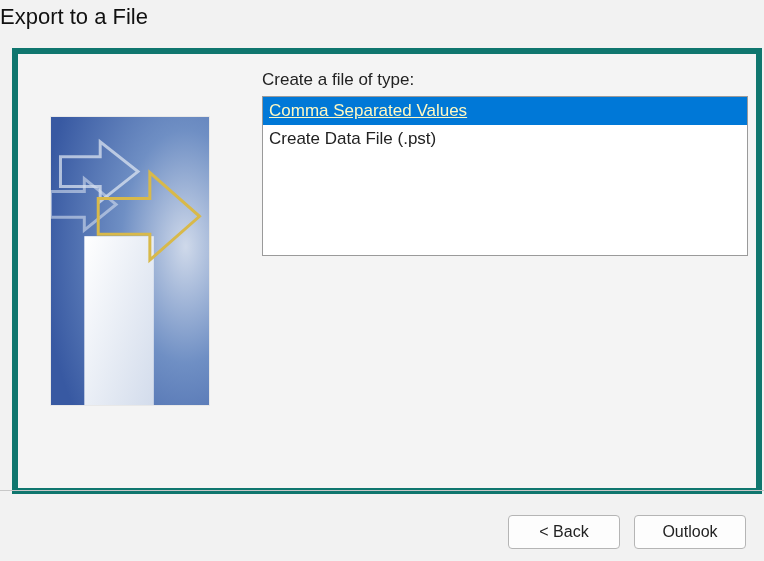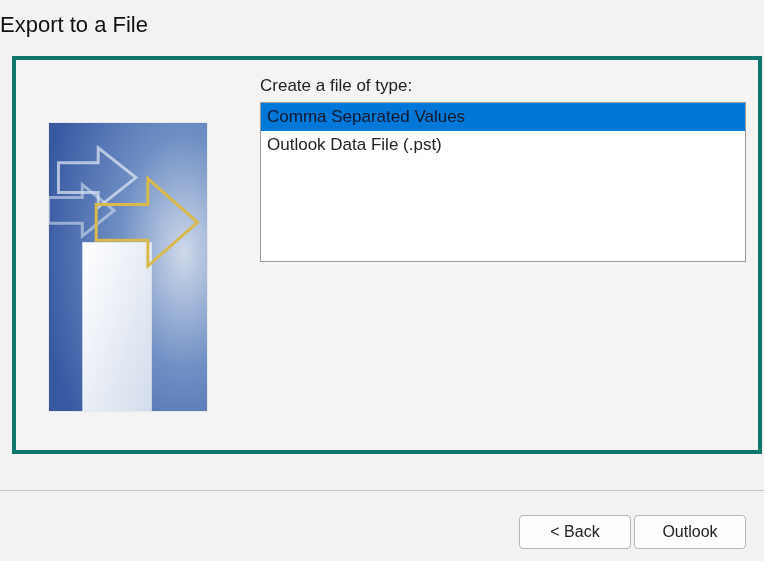--- a/index.html
+++ b/index.html
@@ -14,27 +14,27 @@
       background: #f2f2f2;
       width: 764px;
       height: 561px;
       overflow: hidden;
       position: relative;
     }
     .dialog-title {
       font-size: 22px;
       font-weight: 400;
       color: #111;
-      padding: 12px 0 18px 0;
+      padding: 4px 0 18px 0;
     }
     .content-area {
       position: relative;
-      height: 398px;
+      height: 446px;
       background: #f4f4f4;
-      border: 4px solid #0f766e;
+      border: 6px solid #0f766e;
       margin-left: 12px;
       margin-right: 2px;
     }
     .wizard-image-frame {
       position: absolute;
       left: 32px;
       top: 62px;
       width: 160px;
       height: 290px;
       background: #fff;
@@ -66,36 +66,37 @@
     }
     .list-item {
       padding: 2px 6px;
       font-size: 17px;
       line-height: 24px;
       cursor: default;
       white-space: nowrap;
     }
     .list-item.selected {
       background: #0078d7;
-      color: #0f172a;
+      color: #fef9c3;
+      text-decoration: underline;
     }
     .separator {
       position: absolute;
       left: 0;
       right: 0;
       top: 490px;
       height: 0;
       border-top: 1px solid #c8c8c8;
     }
     .button-row {
       position: absolute;
       bottom: 12px;
       right: 18px;
       display: flex;
-      gap: 3px;
+      gap: 14px;
     }
     .btn {
       min-width: 112px;
       height: 34px;
       background: #fdfdfd;
       border: 1px solid #b5b5b5;
       border-radius: 4px;
       font-size: 16px;
       font-family: inherit;
       color: #222;
@@ -142,21 +143,21 @@
       <g fill="none" stroke="#d8b94a" stroke-width="3">
         <path d="M48 82 L100 82 L100 56 L150 100 L100 144 L100 118 L48 118 Z"></path>
       </g>
     </svg>
   </div>
 
   <div class="form-area">
     <label class="form-label">Create a file of type:</label>
     <div class="list-box">
       <div class="list-item selected">Comma Separated Values</div>
-      <div class="list-item">Outlook Data File (.pst)</div>
+      <div class="list-item">Create Data File (.pst)</div>
     </div>
   </div>
 
 </div>
 
 <div class="separator"></div>
 
 <div class="button-row">
   <button class="btn">&lt; Back</button>
   <button class="btn">Outlook</button>

